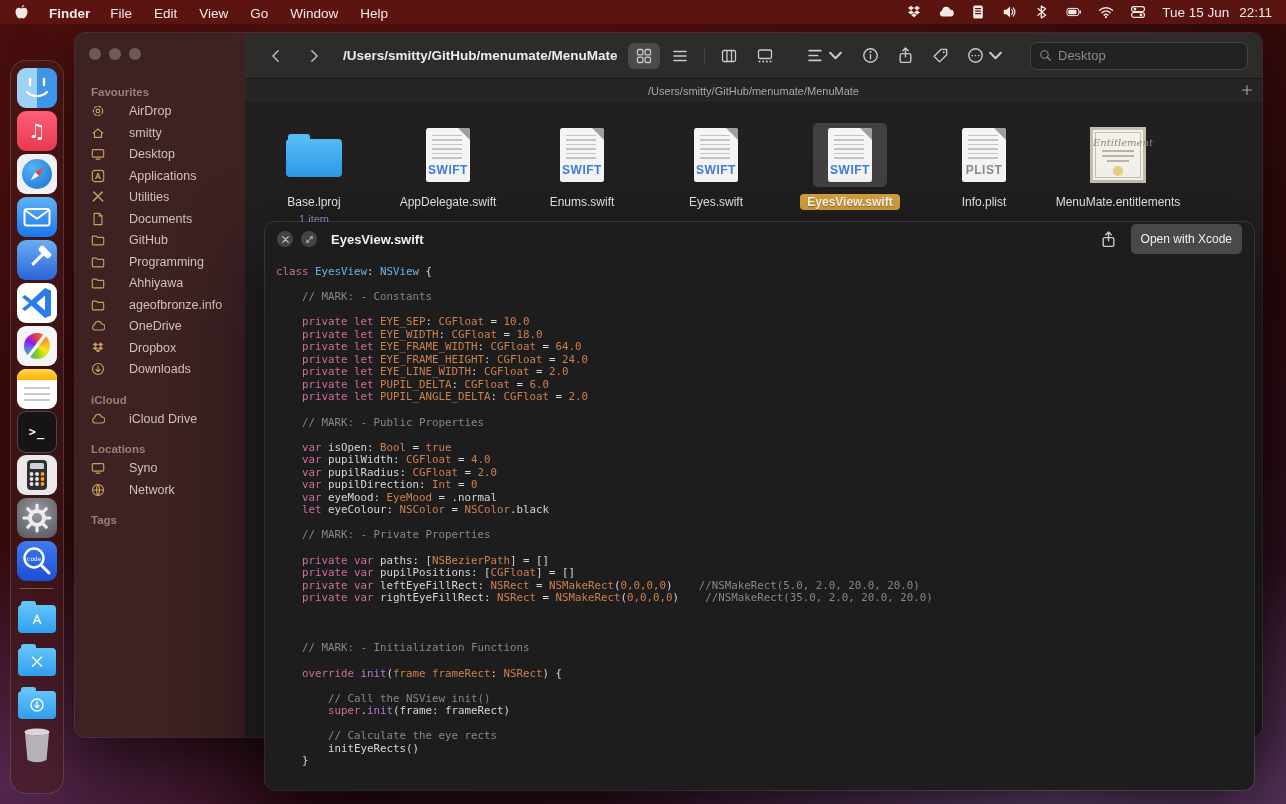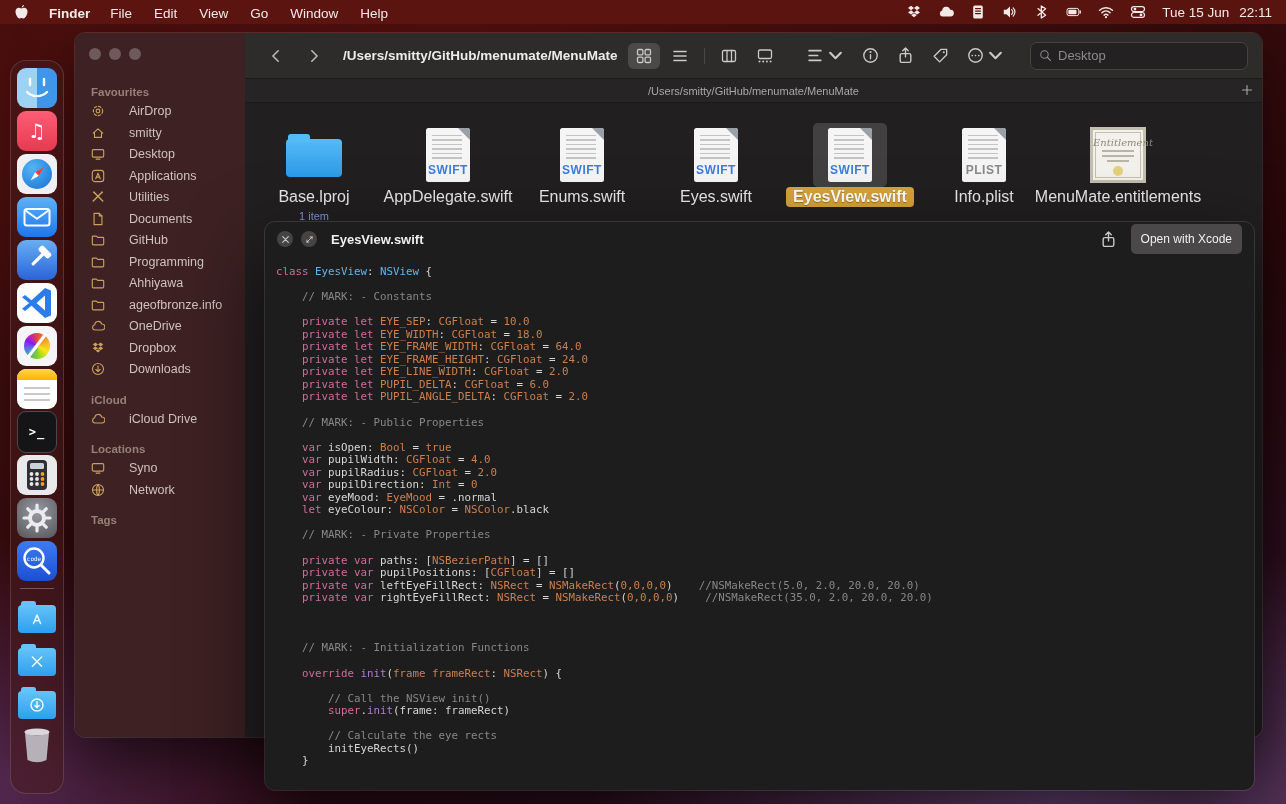--- a/index.html
+++ b/index.html
@@ -102,21 +102,21 @@
     background:repeating-linear-gradient(#c4c4c4 0 1.5px,transparent 1.5px 4.5px)}
   .doc-badge{position:absolute;bottom:5px;left:0;right:0;text-align:center;font-size:12px;font-weight:bold;letter-spacing:.5px}
   .doc-badge.swift{color:#3f7ddb}
   .doc-badge.plist{color:#8a8a8a}
   .folder-icon{width:56px;height:38px;border-radius:4px;background:linear-gradient(180deg,#55bbf7,#2d9ae8);position:relative;margin-top:6px}
   .folder-icon::before{content:"";position:absolute;top:-5px;left:2px;width:22px;height:8px;border-radius:3px 3px 0 0;background:#55bbf7}
   .cert-icon{width:50px;height:50px;background:#f2f1ec;border:3px solid #c3bfae;box-shadow:inset 0 0 0 2px #f2f1ec,inset 0 0 0 3px #c3bfae;position:relative}
   .cert-line{position:absolute;left:9px;right:9px;height:1.5px;background:#b9b5a6}
   .cert-script{position:absolute;top:7px;left:0;right:0;text-align:left;font-family:"DejaVu Serif",serif;font-style:italic;font-size:10px;color:#8d897b}
   .cert-seal{position:absolute;bottom:4px;left:50%;transform:translateX(-50%);width:10px;height:10px;border-radius:50%;background:#e5d07c}
-  .file-label{font-size:16px;color:#e8e8e8;padding:1px 7px;border-radius:4px;white-space:nowrap}
+  .file-label{margin-top:7px;font-size:12px;color:#e8e8e8;padding:1px 7px;border-radius:4px;white-space:nowrap}
   .file-label.sel{background:#d9a33b;color:#fff;font-weight:bold;text-shadow:0 1px 1px rgba(90,60,0,.5)}
   .file-sub{font-size:11px;color:#8296d8;margin-top:3px}
 
   
   .quicklook{position:absolute;left:265px;top:222px;width:989px;height:568px;background:#1e1d1d;border-radius:10px;
     box-shadow:0 30px 80px rgba(0,0,0,.65);outline:1px solid rgba(255,255,255,.12);z-index:20}
   .ql-header{height:34px;display:flex;align-items:center;padding:0 12px;gap:8px}
   .ql-btn{width:16px;height:16px;border-radius:50%;background:#454443;color:#c9c9c9;display:flex;align-items:center;justify-content:center}
   .ql-btn [data-icon]{width:9px;height:9px}
   .ql-title{color:#f0f0f0;font-weight:bold;font-size:13px;margin-left:6px}

